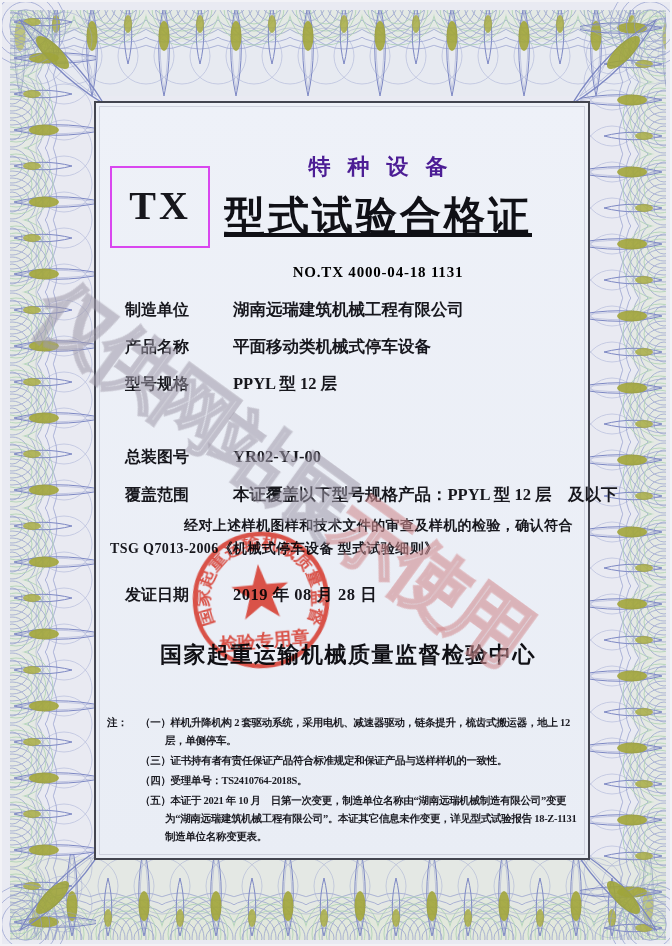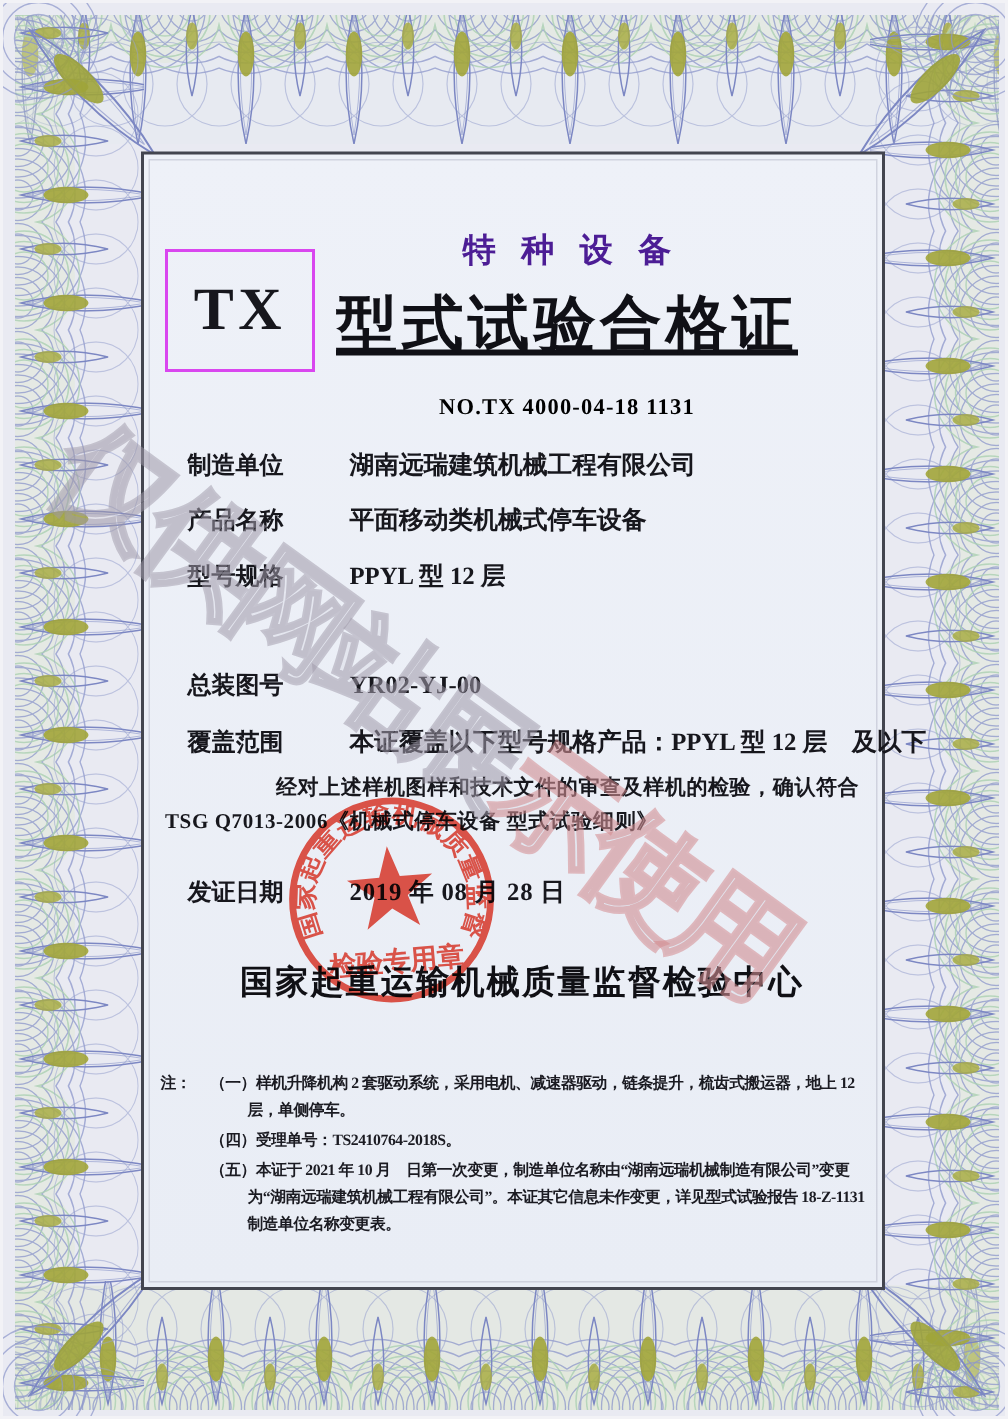--- a/index.html
+++ b/index.html
@@ -213,19 +213,20 @@
       </text>
       <text x="75" y="122" text-anchor="middle" font-size="18" font-weight="700" fill="#d63c30">检验专用章</text>
     </svg>
 
     <div class="authority">国家起重运输机械质量监督检验中心</div>
 
     <div class="notes">
       <div class="notes-label">注：</div>
       <div class="notes-items">
         <p>（一）样机升降机构 2 套驱动系统，采用电机、减速器驱动，链条提升，梳齿式搬运器，地上 12 层，单侧停车。</p>
+        <p>（三）证书持有者有责任保证产品符合标准规定和保证产品与送样样机的一致性。</p>
         <p>（四）受理单号：TS2410764-2018S。</p>
         <p>（五）本证于 2021 年 10 月　日第一次变更，制造单位名称由“湖南远瑞机械制造有限公司”变更为“湖南远瑞建筑机械工程有限公司”。本证其它信息未作变更，详见型式试验报告 18-Z-1131 制造单位名称变更表。</p>
       </div>
     </div>
 
   </div>
 </div>
 
 </body></html>

